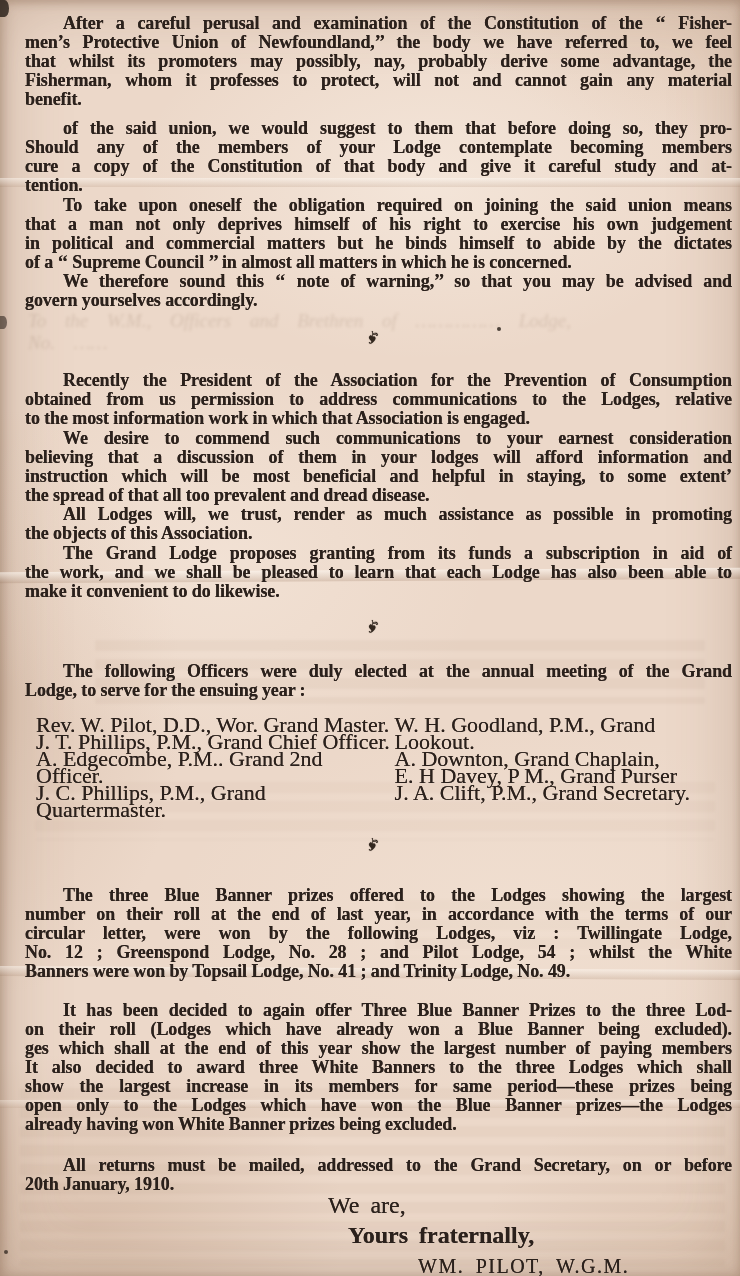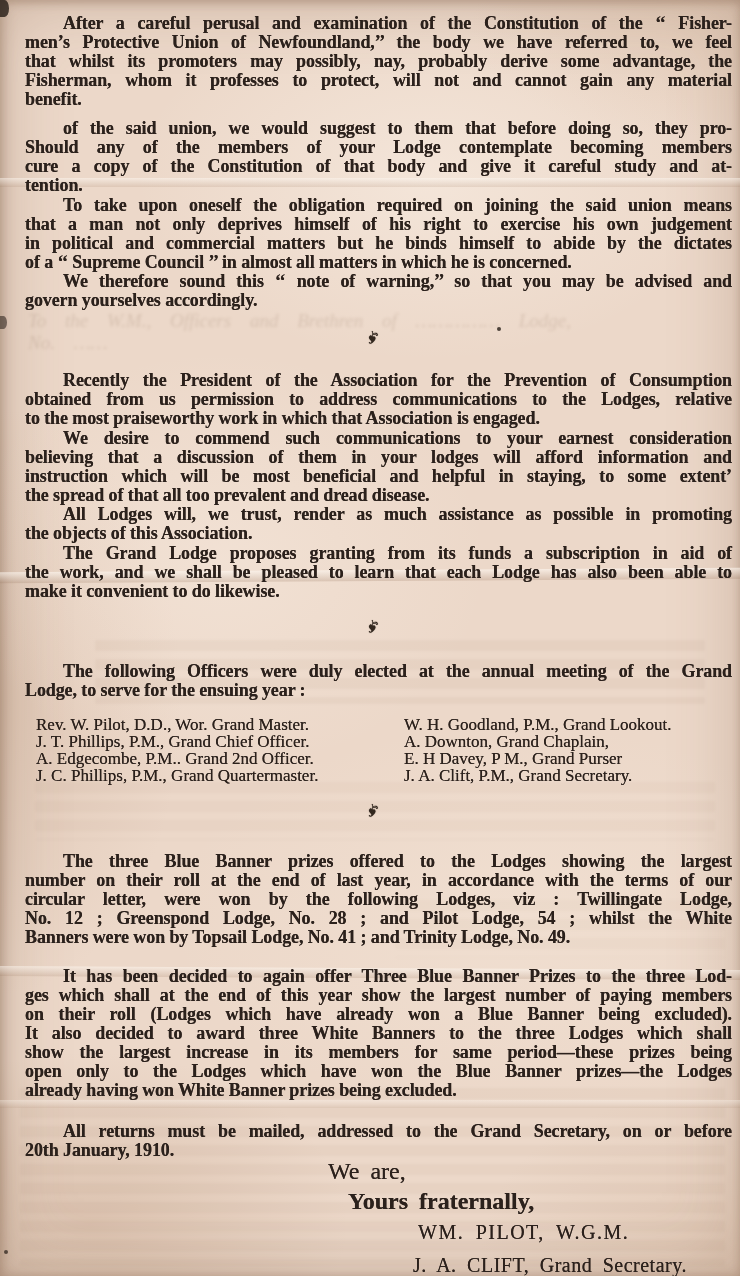--- a/index.html
+++ b/index.html
@@ -27,21 +27,21 @@
   
   .p2{margin-top:10px}.p3{margin-top:1px}.p4{margin-top:0}
   .p5{margin-top:0}.p6{margin-top:1px}.p7{margin-top:0}.p8{margin-top:1px}
   .p9{margin-top:8px}.p10{margin-top:0}.p11{margin-top:20px}.p12{margin-top:22px}
   .ornament{height:24px;line-height:24px;font-size:19px;color:#33281f;
             padding-left:340px;text-shadow:0 0 1px rgba(43,33,28,.6);}
   .ornament span{display:inline-block;transform:rotate(-58deg) scaleX(-1);}
   .orn1{margin-top:16px;margin-bottom:21px;}
   .orn2{margin-top:14px;margin-bottom:23px;}
   .orn3{margin-top:15px;margin-bottom:29px;}
-  .officers{display:flex;margin-top:16px;padding-left:11px;font-size:17px;line-height:17px;
+  .officers{display:flex;margin-top:16px;padding-left:11px;font-size:22px;line-height:17px;
             text-shadow:0 0 .5px rgba(43,33,28,.85);}
   .officer-col{width:368px;}
   .officer-col + .officer-col{width:auto;}
   .officers .tline{text-align:left;text-align-last:left;}
   .closing{font-size:24px;line-height:20px;word-spacing:5px;
            text-shadow:0 0 .5px rgba(43,33,28,.85);}
   .we-are{margin-top:1px;margin-left:303px;}
   .yours{margin-top:10px;margin-left:323px;font-weight:bold;}
   .sig1{margin-top:11px;margin-left:393px;letter-spacing:1.5px;font-size:20px;}
   .sig2{margin-top:13px;margin-left:388px;font-size:20px;letter-spacing:.5px;}
@@ -112,21 +112,21 @@
     <div class="para p4">
         <div class="tline">We therefore sound this ‘‘ note of warning,’’ so that you may be advised and</div>
         <div class="tline tline-last">govern yourselves accordingly.</div>
       </div>
 
     <div class="ornament orn1"><span>❧</span></div>
 
     <div class="para p5">
         <div class="tline">Recently the President of the Association for the Prevention of Consumption</div>
         <div class="tline">obtained from us permission to address communications to the Lodges, relative</div>
-        <div class="tline tline-last">to the most praiseworthy work in which that Association is engaged.</div>
+        <div class="tline tline-last">to the most information work in which that Association is engaged.</div>
       </div>
     <div class="para p6">
         <div class="tline">We desire to commend such communications to your earnest consideration</div>
         <div class="tline">believing that a discussion of them in your lodges will afford information and</div>
         <div class="tline">instruction which will be most beneficial and helpful in staying, to some extent’</div>
         <div class="tline tline-last">the spread of that all too prevalent and dread disease.</div>
       </div>
     <div class="para p7">
         <div class="tline">All Lodges will, we trust, render as much assistance as possible in promoting</div>
         <div class="tline tline-last">the objects of this Association.</div>
@@ -163,22 +163,22 @@
 
     <div class="para p10">
         <div class="tline">The three Blue Banner prizes offered to the Lodges showing the largest</div>
         <div class="tline">number on their roll at the end of last year, in accordance with the terms of our</div>
         <div class="tline">circular letter, were won by the following Lodges, viz : Twillingate Lodge,</div>
         <div class="tline">No. 12 ; Greenspond Lodge, No. 28 ; and Pilot Lodge, 54 ; whilst the White</div>
         <div class="tline tline-last">Banners were won by Topsail Lodge, No. 41 ; and Trinity Lodge, No. 49.</div>
       </div>
     <div class="para p11">
         <div class="tline">It has been decided to again offer Three Blue Banner Prizes to the three Lod-</div>
+        <div class="tline">on their roll (Lodges which have already won a Blue Banner being excluded).</div>
         <div class="tline">ges which shall at the end of this year show the largest number of paying members</div>
-        <div class="tline">on their roll (Lodges which have already won a Blue Banner being excluded).</div>
         <div class="tline">It also decided to award three White Banners to the three Lodges which shall</div>
         <div class="tline">show the largest increase in its members for same period—these prizes being</div>
         <div class="tline">open only to the Lodges which have won the Blue Banner prizes—the Lodges</div>
         <div class="tline tline-last">already having won White Banner prizes being excluded.</div>
       </div>
     <div class="para p12">
         <div class="tline">All returns must be mailed, addressed to the Grand Secretary, on or before</div>
         <div class="tline tline-last">20th January, 1910.</div>
       </div>
 

